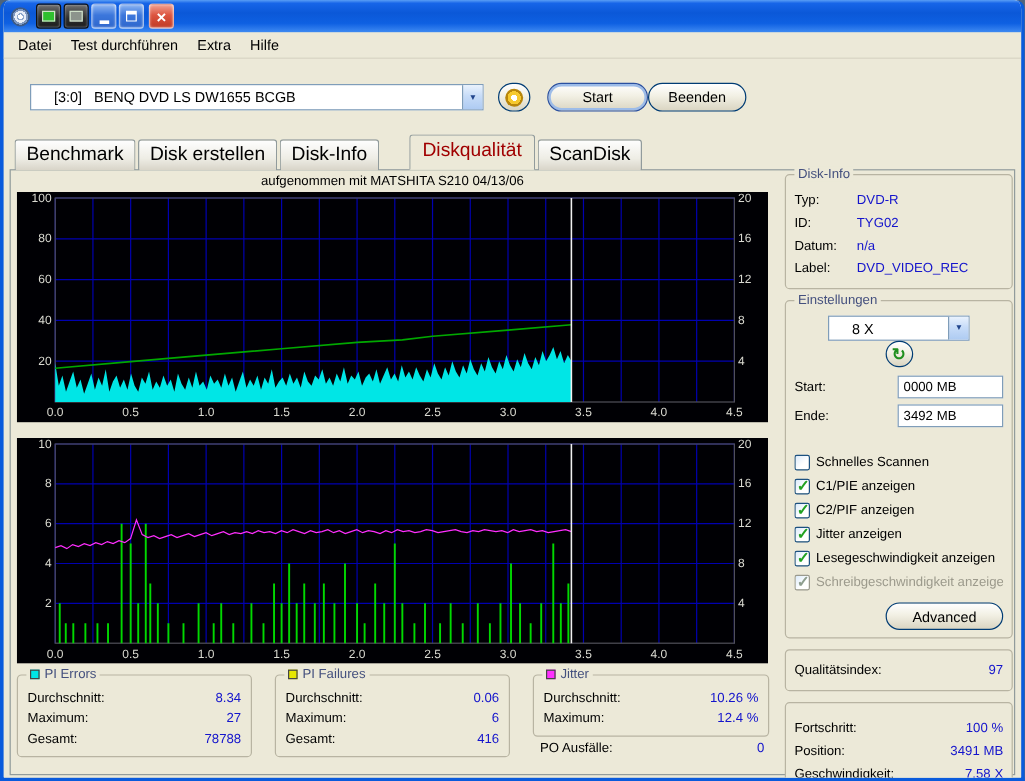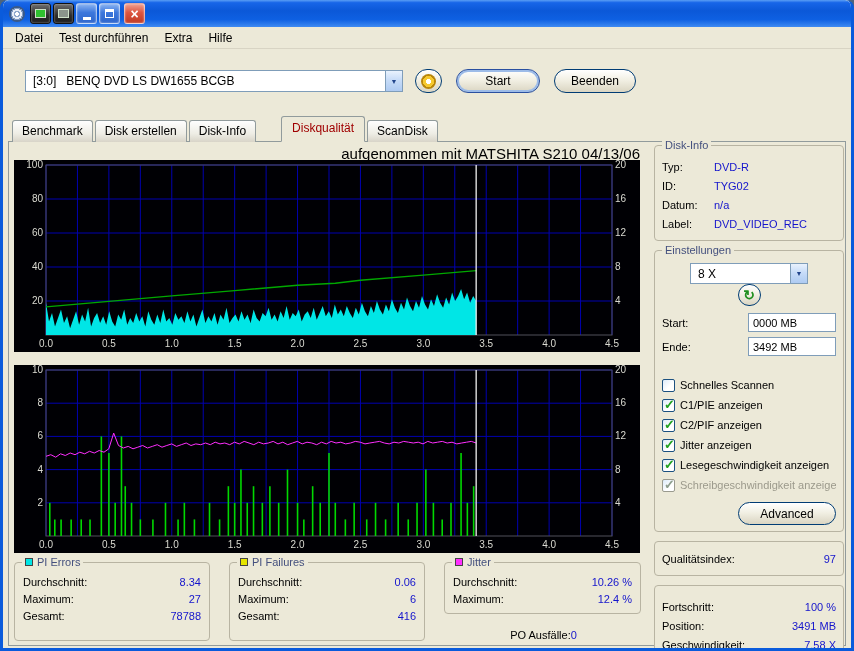--- a/index.html
+++ b/index.html
@@ -37,64 +37,64 @@
   
   .toolbar { height:64px; display:flex; align-items:center; padding:0 10px 0 8px; }
   .logo { width:212px; flex:none; display:flex; flex-direction:column; line-height:1; }
   .logo-nero { font-size:27px; font-weight:bold; letter-spacing:1px; color:#111; }
   .swoosh { width:74px; height:12px; border:3px solid transparent; border-bottom:3px solid #E23018;
     border-radius:50%; margin-top:-9px; transform:rotate(-3deg); }
   .logo-sub { font-size:11px; font-weight:bold; font-style:italic; color:#1A1A1A; letter-spacing:1px; margin-top:1px; }
 
   .combo { height:22px; background:#fff; border:1px solid #7F9DB9; display:flex; align-items:center;
     font-size:12px; color:#000; }
-  .combo .txt { flex:1; padding:0 7px; white-space:pre; overflow:hidden; }
+  .combo .txt { flex:1; padding:0 19px; white-space:pre; overflow:hidden; }
   .combo .arrow-btn { width:17px; height:100%; border-left:1px solid #7F9DB9; flex:none;
     background:linear-gradient(180deg,#E9F2FD,#C7DCF8 45%,#AECBF2); display:flex; align-items:center;
     justify-content:center; font-size:7px; color:#21458C; }
   .drive-combo { width:378px; margin-left:14px; }
 
   .xp-btn { height:24px; border:1px solid #003C74; border-radius:12px; font-size:12px; color:#000;
     background:linear-gradient(180deg,#FFFFFF,#F2F0E4 45%,#DAD5C2); display:flex; align-items:center;
     justify-content:center; cursor:default; }
   .tool-btn { width:27px; height:24px; margin-left:12px; }
   .disc-gold { width:15px; height:15px; border-radius:50%;
     background:radial-gradient(circle at 50% 50%, #fff 0 2.5px, #F6C92E 2.5px 5.5px, #B8860B 5.5px 7.5px); }
   .start-btn { width:84px; margin-left:14px; box-shadow:0 0 0 2px #9DBCE8 inset; border-color:#2A50A0; }
-  .quit-btn { width:82px; margin-left:14px; }
+  .quit-btn { width:82px; }
 
   
   .tabs { display:flex; align-items:flex-end; margin:2px 0 0 9px; height:26px; position:relative; z-index:2; }
   .tab { padding:3px 9px 4px; border:1px solid #919B9C; border-bottom:none; border-radius:3px 3px 0 0;
-    background:linear-gradient(180deg,#FEFEFE,#EEEDE5 60%,#D8D4C8); font-size:12px; margin-right:2px;
+    background:linear-gradient(180deg,#FEFEFE,#EEEDE5 60%,#D8D4C8); font-size:16px; margin-right:2px;
     position:relative; top:1px; color:#000; }
   .tab.active { background:#ECE9D8; color:#A00000; padding:4px 10px 6px; top:1px; z-index:3;
     border-bottom:1px solid #ECE9D8;margin-left:23px; }
 
   
   .panel { margin:0 5px; border:1px solid #919B9C; background:#ECE9D8; height:505px;
     padding:3px 5px 4px 5px; display:flex; position:relative; z-index:1; }
   .left-col { width:632px; flex:none; }
-  .chart-caption { text-align:right; font-size:15px; color:#000; height:15px; width:626px; }
+  .chart-caption { text-align:center; font-size:11px; color:#000; height:15px; width:626px; }
   svg.chart { display:block; }
   .chart-gap { height:13px; }
 
   
   .stats-row { display:flex; margin-top:9px; }
   .grp { position:relative; border:1px solid #B8B4A2; border-radius:4px; background:#ECE9D8; }
   .grp-title { position:absolute; top:-7px; left:7px; background:#ECE9D8; padding:0 3px; font-size:11px;
     color:#44507E; display:flex; align-items:center; gap:4px; white-space:nowrap; }
   .legend-sq { width:8px; height:8px; border:1px solid #444; flex:none; }
   .stat-box { width:196px; padding:11px 8px 5px; }
   .stat-box + .stat-col, .stat-box + .stat-box { margin-left:19px; }
   .stat-col { margin-left:22px; width:197px; }
   .kv { display:flex; justify-content:space-between; font-size:11px; line-height:17px; }
   .kv .k { color:#000; }
   .kv .v { color:#1414CC; text-align:right; }
-  .po-row { display:flex; justify-content:center; font-size:11px; margin-top:15px; padding:0 4px 0 6px; }
+  .po-row { display:flex; justify-content:space-between; font-size:11px; margin-top:4px; padding:0 4px 0 6px; }
   .po-row .k { color:#000; } .po-row .v { color:#1414CC; }
 
   
   .right-col { margin-left:8px; width:190px; display:flex; flex-direction:column; }
   .rgrp { padding:12px 7px 6px; }
   .rgrp .kv { line-height:19px; }
   .rgrp .kv .k { flex:none; width:52px; }
   .rgrp .kv .v-left { color:#1414CC; flex:1; white-space:nowrap; overflow:hidden; text-align:left; }
   .gap8 { height:9px; flex:none; }
 

